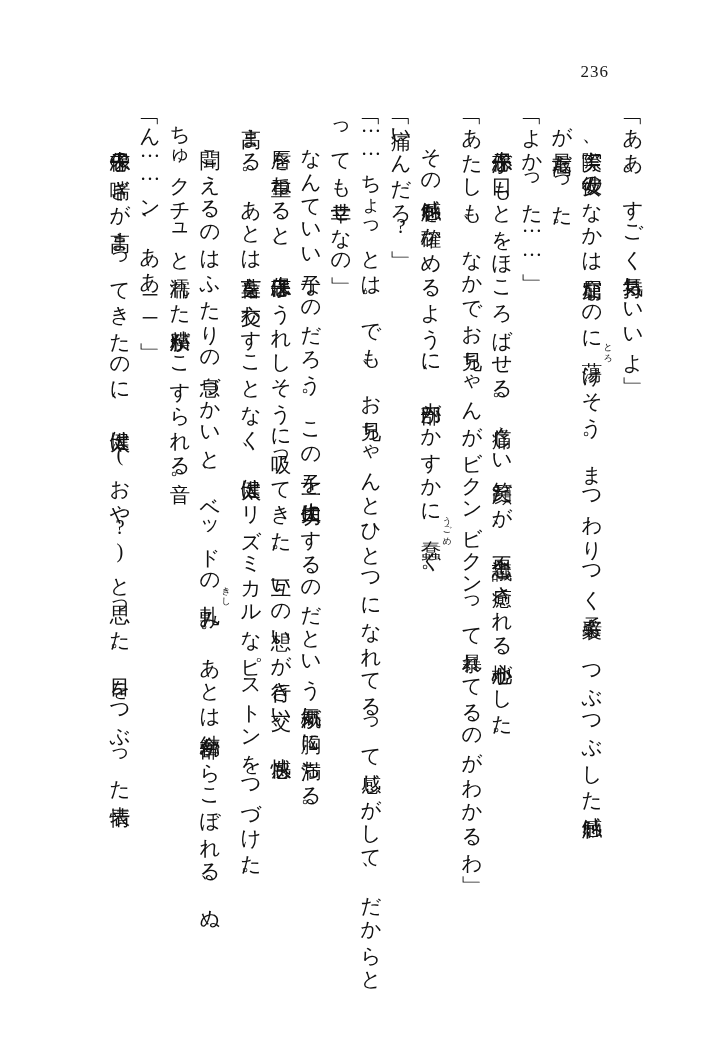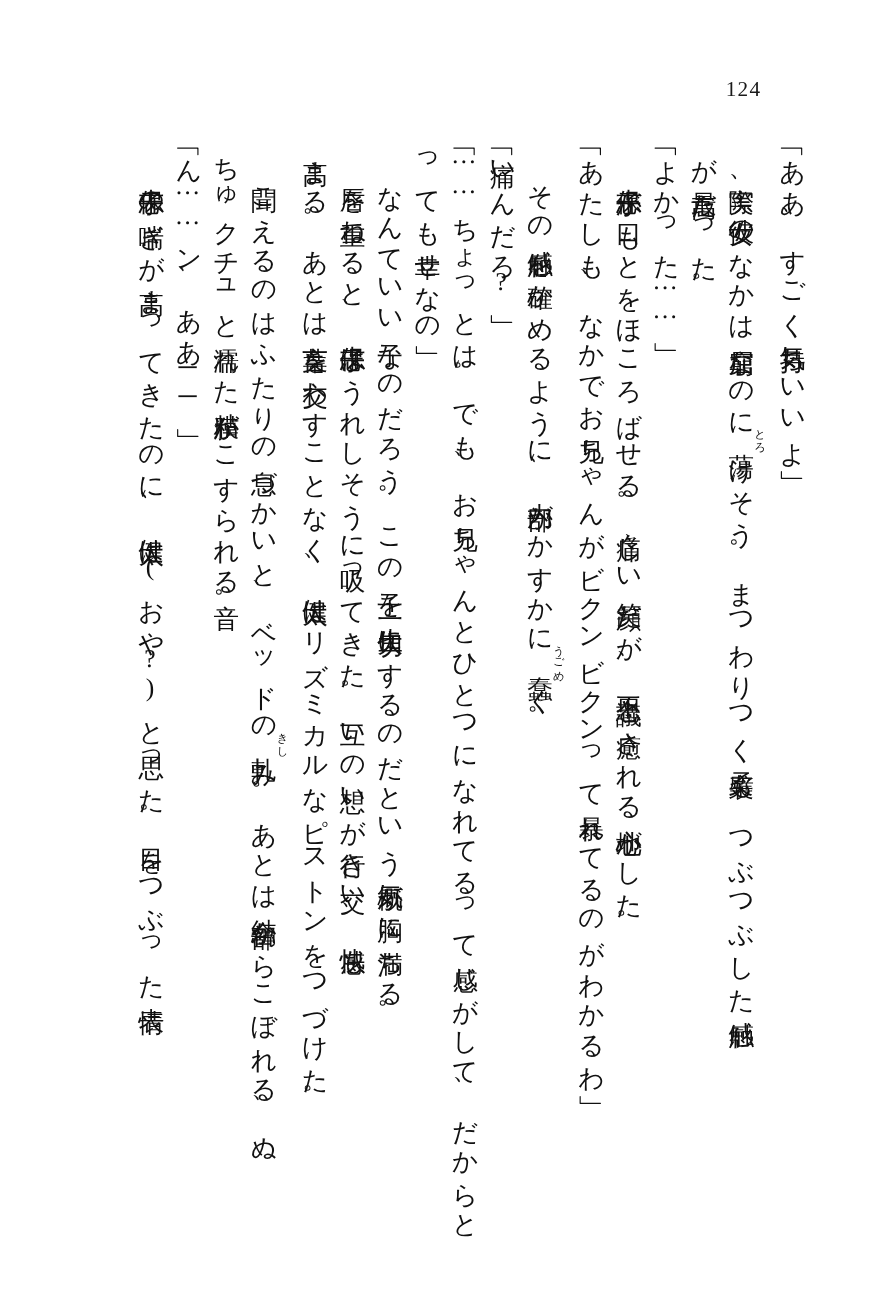--- a/index.html
+++ b/index.html
@@ -68,21 +68,21 @@
     letter-spacing: 0px;
     line-height: 1;
     font-family: "Liberation Serif", "DejaVu Serif", serif;
   }
 </style>
 </head>
 <body>
 
 <div class="page">
 
-  <div class="page-number">124</div>
+  <div class="page-number">236</div>
 
   <div class="text-block">
     <div class="column">「ああ、すごく気持ちいいよ」</div>
     <div class="column">　実際、彼女のなかは窮屈なのに<ruby>蕩<rt>とろ</rt></ruby>けそう。まつわりつく柔襞も、つぶつぶした感触</div>
     <div class="column">が最高だった。</div>
     <div class="column">「よかった……」</div>
     <div class="column">　志保子が口もとをほころばせる。痛々しい笑顔だが、不思議と癒される心地がした。</div>
     <div class="column">「あたしも、なかでお兄ちゃんがビクンビクンって暴れてるのがわかるわ」</div>
     <div class="column">　その感触を確かめるように、内部がかすかに<ruby>蠢<rt>うごめ</rt></ruby>く。</div>
     <div class="column">「痛いんだろ?」</div>

